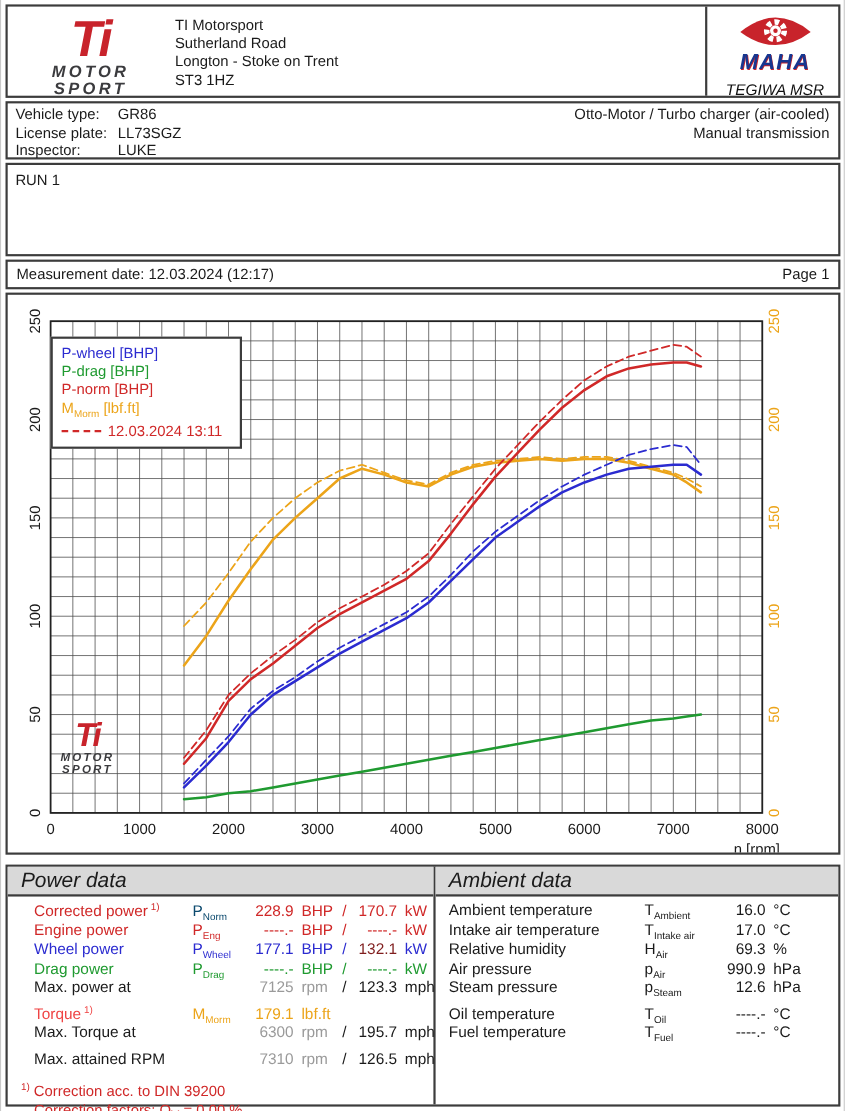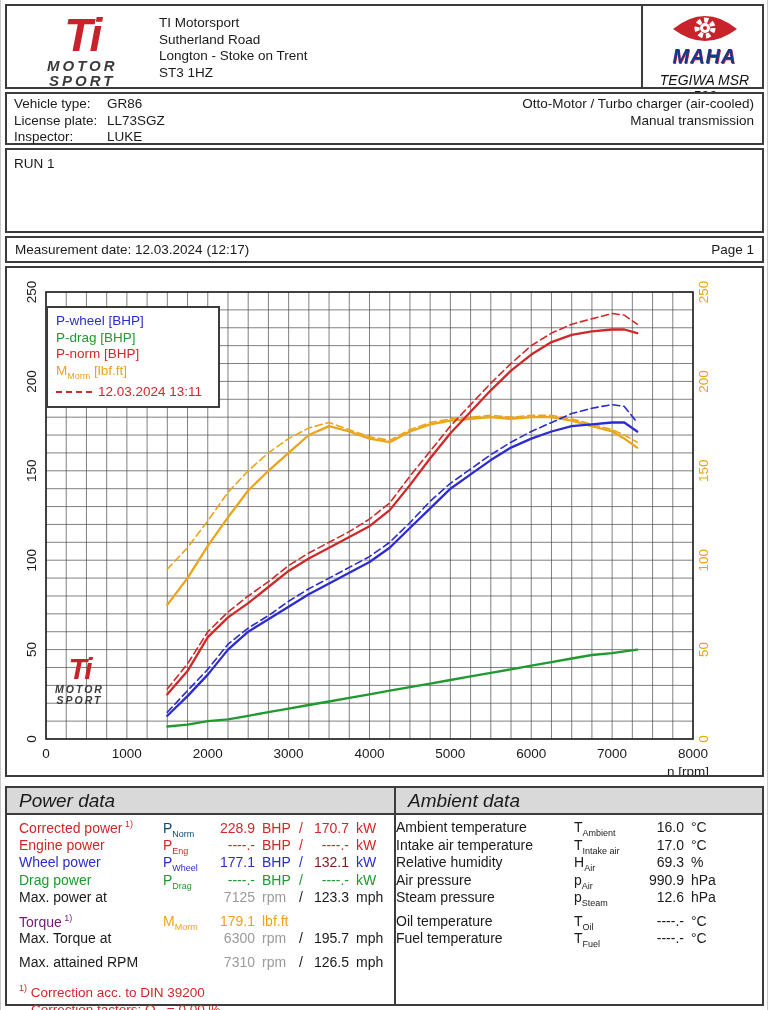--- a/index.html
+++ b/index.html
@@ -37,22 +37,22 @@
   #wm .ti { font-size:30px; }
   #wm .mline { font-size:10.5px; letter-spacing:2px; }
   
   #tables { top:786px; height:220px; }
   #tables .vdiv { position:absolute; top:0; bottom:0; left:387px; width:2px; background:#3c3c3c; }
   .thead { position:absolute; top:0; height:27px; background:#d9d9d9; border-bottom:2px solid #3c3c3c; font-style:italic; font-size:19px; padding:2px 0 0 12px; }
   #ph { left:0; width:387px;font-style:italic; }
   #ah { left:389px; right:0; }
   #prows { position:absolute; left:0; top:31px; width:387px; font-size:14px; }
   #arows { position:absolute; left:389px; top:31px; right:0; font-size:14px; }
-  .prow { display:grid; grid-template-columns:144px 48px 44px 40px 12px 42px 40px; padding-left:12px; height:17.5px; align-items:baseline; }
-  .arow { display:grid; grid-template-columns:178px 65px 45px 57px; height:17.5px; align-items:baseline; }
+  .prow { display:grid; grid-template-columns:144px 48px 44px 40px 12px 42px 40px; padding-left:24px; height:17.5px; align-items:baseline; }
+  .arow { display:grid; grid-template-columns:178px 65px 45px 57px; padding-left:12px; height:17.5px; align-items:baseline; }
   .gap { margin-top:6px; }
   .cell-sym sub, .fnote sub { font-size:9px; }
   .num { text-align:right; }
   .unit { padding-left:7px; }
   .slash { text-align:center; }
   .sup1 { font-size:9px; vertical-align:super; }
   .fnote { font-size:13.5px; line-height:17px; padding-left:12px; margin-top:9px; }
   .fnote2 { font-size:13.5px; line-height:17px; padding-left:24px; }
   svg text { font-family:"Liberation Sans",sans-serif; }
 </style>
@@ -264,21 +264,21 @@
       <div class="prow">
         <span style="color:#1a1a1a">Max. power at</span>
         <span class="cell-sym" style="color:#1a1a1a"></span>
         <span class="num" style="color:#9a9a9a">7125</span>
         <span class="unit" style="color:#9a9a9a">rpm</span>
         <span class="slash" style="color:#1a1a1a">/</span>
         <span class="num" style="color:#1a1a1a">123.3</span>
         <span class="unit" style="color:#1a1a1a">mph</span>
       </div>
       <div class="prow gap">
-        <span style="color:#701a75">Torque<span class="sup1"> 1)</span></span>
+        <span style="color:#ef4444">Torque<span class="sup1"> 1)</span></span>
         <span class="cell-sym" style="color:#eca419">M<sub>Morm</sub></span>
         <span class="num" style="color:#eca419">179.1</span>
         <span class="unit" style="color:#eca419">lbf.ft</span>
         <span class="slash" style="color:#eca419"></span>
         <span class="num" style="color:#eca419"></span>
         <span class="unit" style="color:#eca419"></span>
       </div>
       <div class="prow">
         <span style="color:#1a1a1a">Max. Torque at</span>
         <span class="cell-sym" style="color:#1a1a1a"></span>

